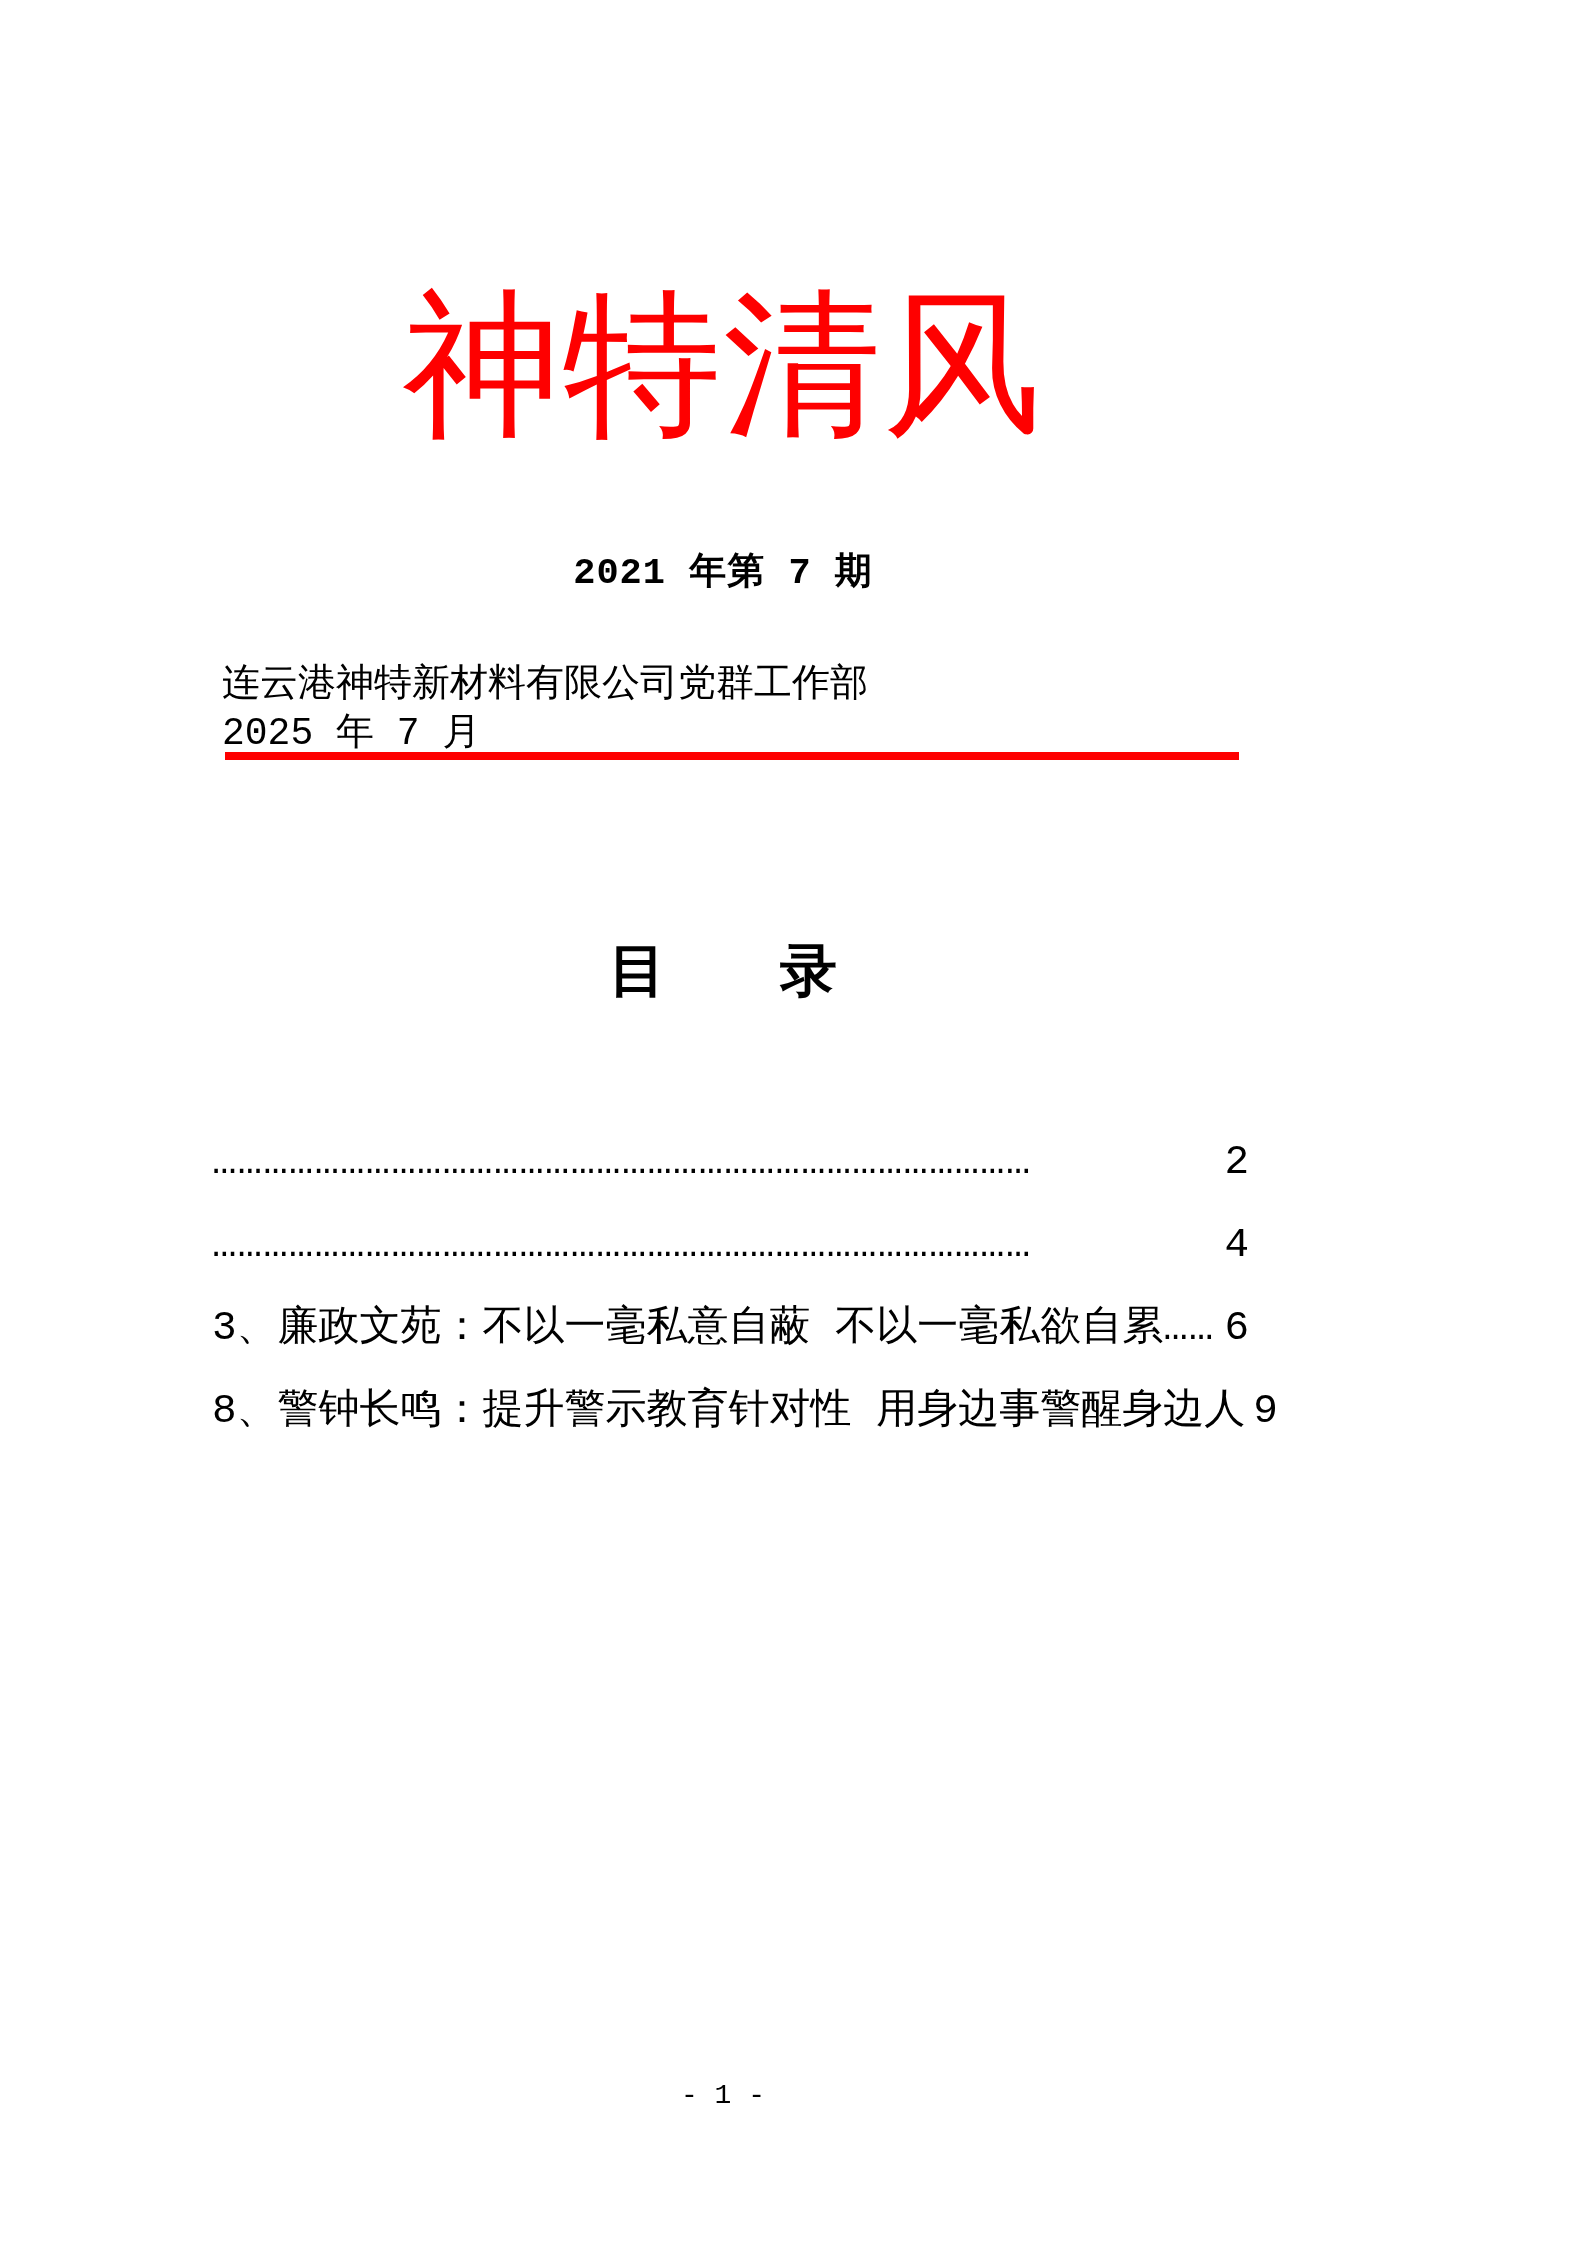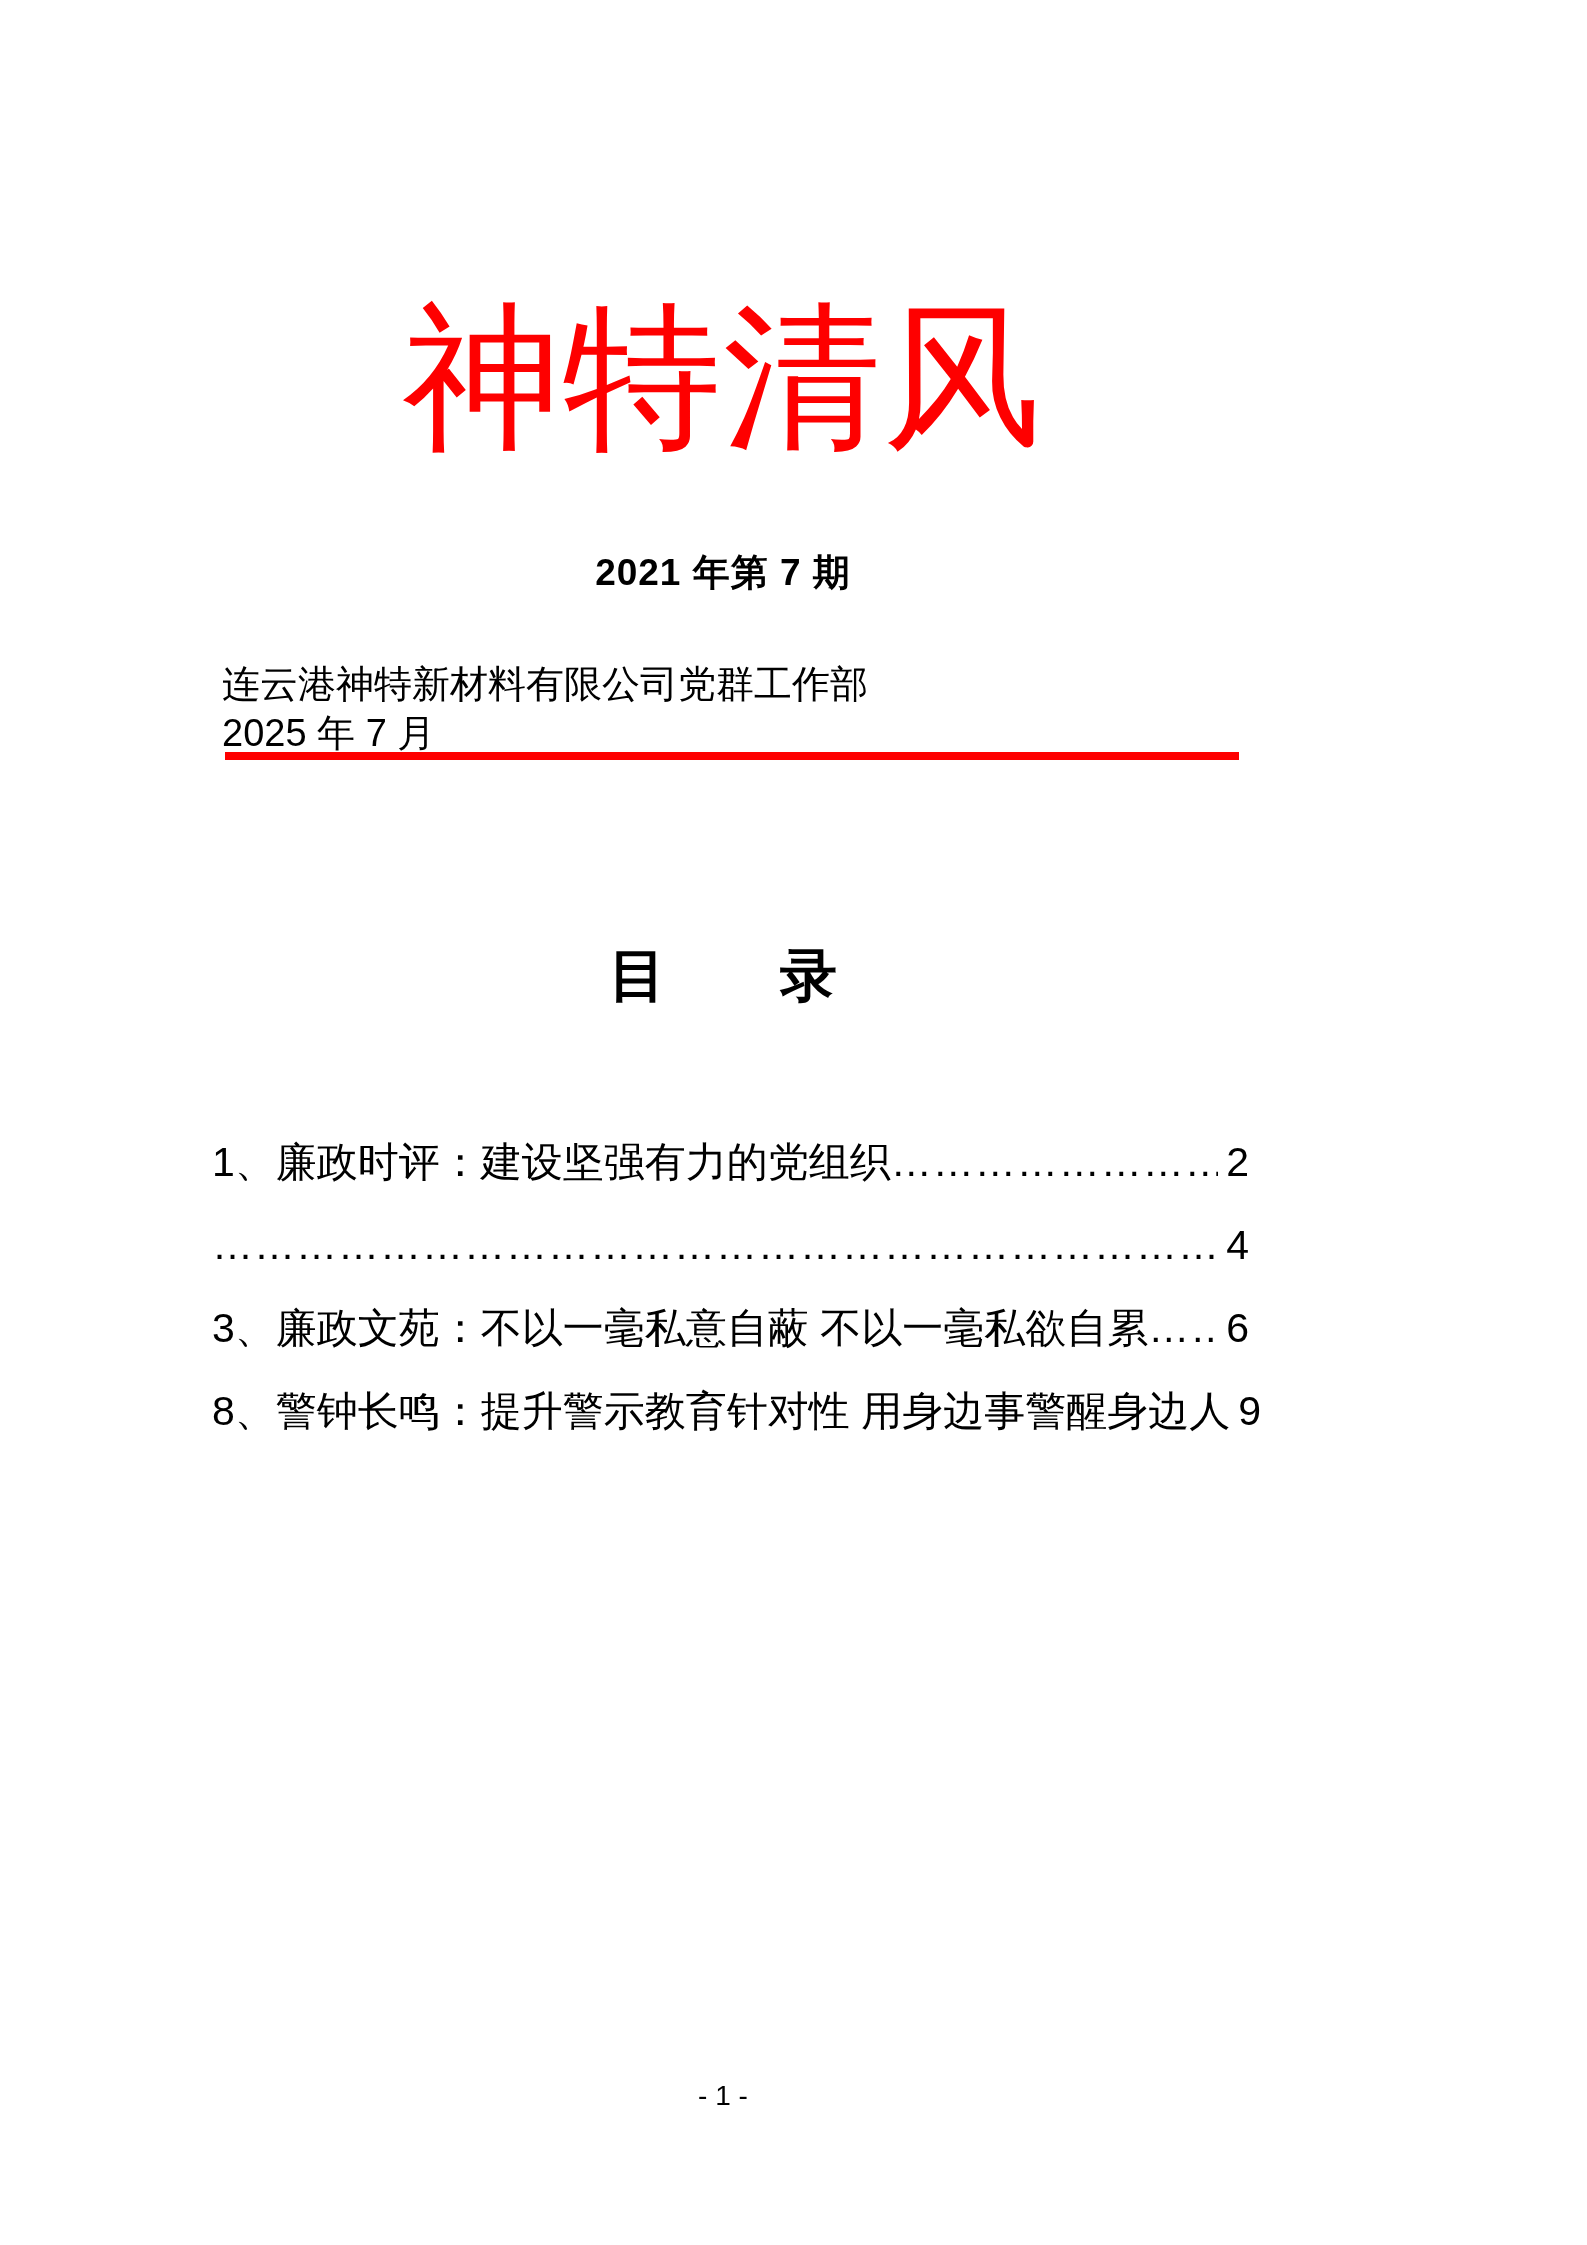--- a/index.html
+++ b/index.html
@@ -7,21 +7,21 @@
     padding: 0;
     background: #ffffff;
   }
   .page {
     position: relative;
     width: 1446px;
     height: 2245px;
     background: #ffffff;
     overflow: hidden;
     color: #000000;
-    font-family: Liberation Sans, sans-serif;
+    font-family: Liberation Mono, monospace;
   }
   .doc-title {
     position: absolute;
     top: 298px;
     left: 0;
     width: 100%;
     text-align: center;
     font-size: 158px;
     line-height: 1;
     font-weight: 400;
@@ -125,21 +125,20 @@
     <span class="masthead-right">2025 年 7 月</span>
   </div>
 
   <div class="redline"></div>
 
   <div class="toc-header">目　　录</div>
 
   <div class="toc">
 
     <div class="toc-item">
-      <span class="toc-label">1、廉政时评：建设坚强有力的党组织</span>
       <span class="toc-leader">……………………………………………………………………………………</span>
       <span class="toc-page">2</span>
     </div>
 
     <div class="toc-item">
       <span class="toc-leader">……………………………………………………………………………………</span>
       <span class="toc-page">4</span>
     </div>
 
     <div class="toc-item">

